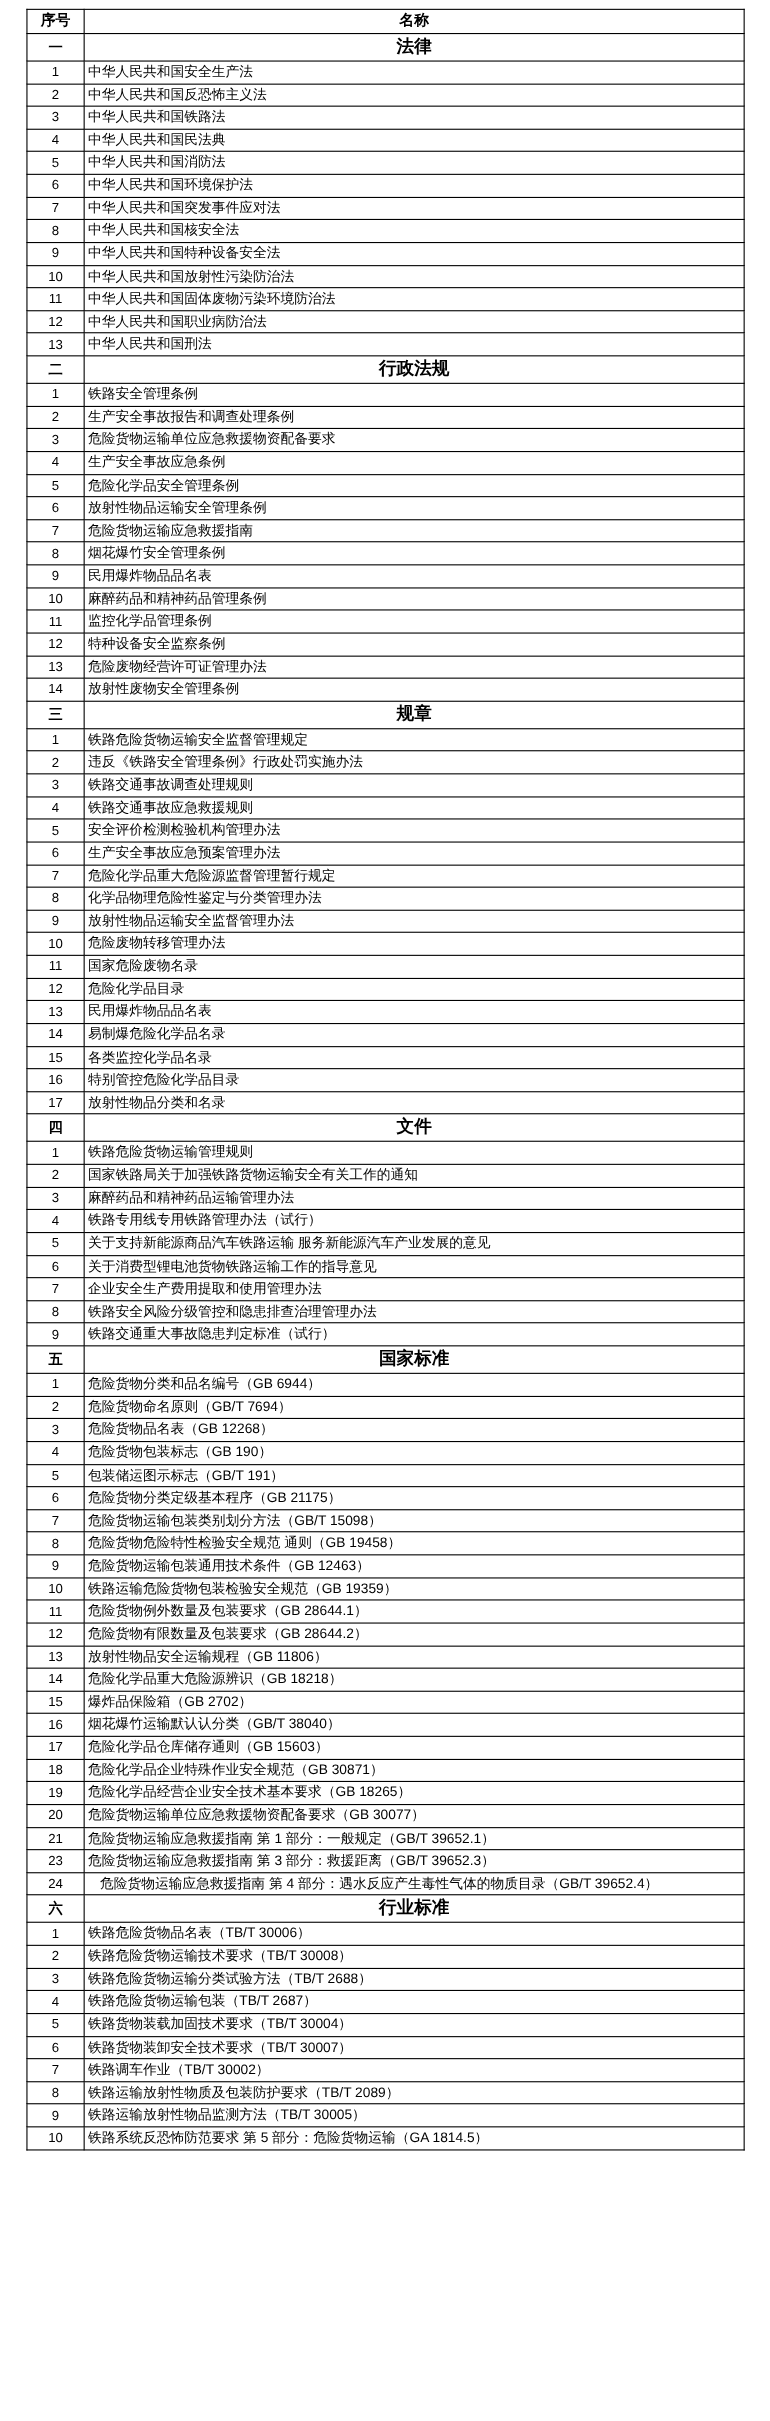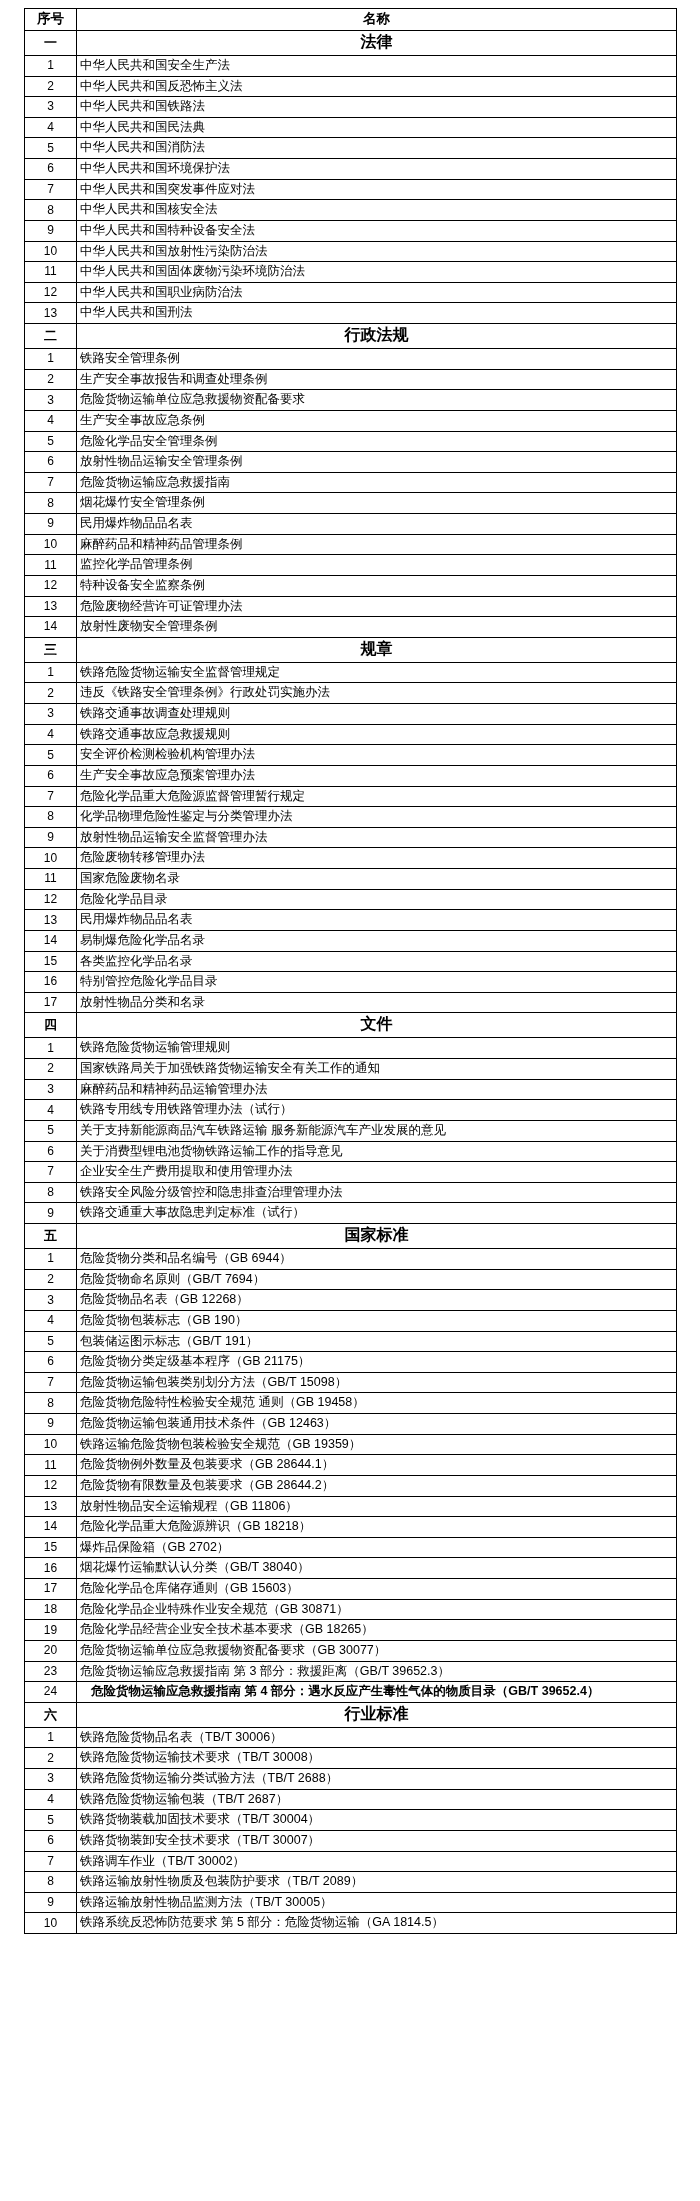--- a/index.html
+++ b/index.html
@@ -57,21 +57,20 @@
   }
   tr.section td.name {
     text-align: center;
     font-weight: bold;
     font-size: 16px;
     padding-left: 3px;
     font-family: Liberation Mono, monospace;
   }
   td.name.wrap {
     padding-left: 14px;
-    font-weight: bold;
   }
   .two-line {
     line-height: 1.3;
   }
 </style>
 </head>
 <body>
 
 <div id="page">
   <table class="doc-table">
@@ -392,20 +391,24 @@
         </tr>
         <tr class="item">
           <td class="num">19</td>
           <td class="name">危险化学品经营企业安全技术基本要求（GB 18265）</td>
         </tr>
         <tr class="item">
           <td class="num">20</td>
           <td class="name">危险货物运输单位应急救援物资配备要求（GB 30077）</td>
         </tr>
         <tr class="item">
+          <td class="num">21</td>
+          <td class="name">危险货物运输应急救援指南 第 1 部分：一般规定（GB/T 39652.1）</td>
+        </tr>
+        <tr class="item">
           <td class="num">23</td>
           <td class="name">危险货物运输应急救援指南 第 3 部分：救援距离（GB/T 39652.3）</td>
         </tr>
         <tr class="item">
           <td class="num">24</td>
           <td class="name wrap two-line">危险货物运输应急救援指南 第 4 部分：遇水反应产生毒性气体的物质目录（GB/T 39652.4）</td>
         </tr>
         <tr class="section">
           <td class="num">六</td>
           <td class="name">行业标准</td>

